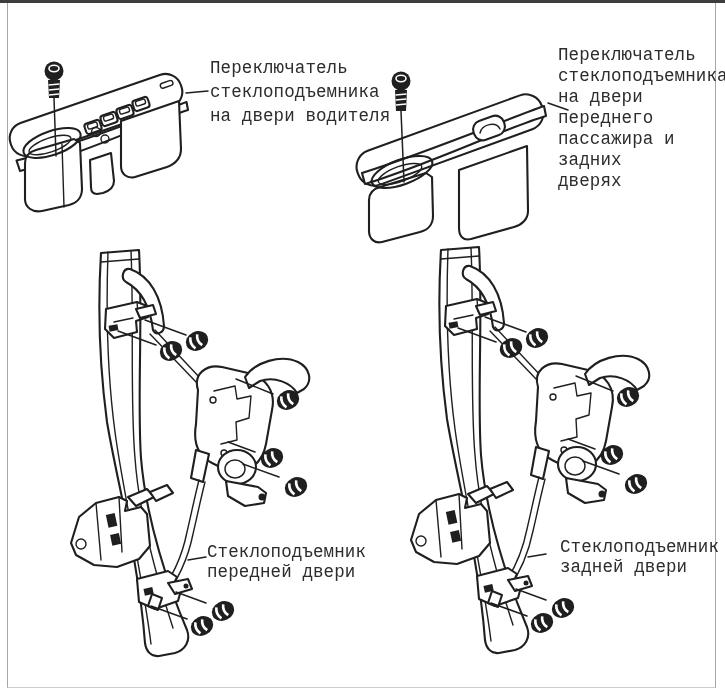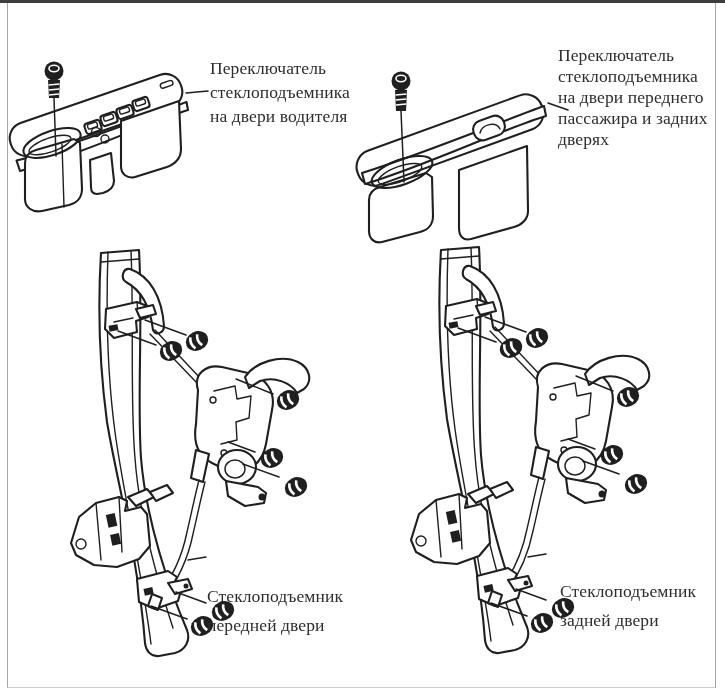--- a/index.html
+++ b/index.html
@@ -1,38 +1,38 @@
 <!DOCTYPE html>
 <html style="--paper: #ffffff; --ink: #1f1f1f; --label: #2d2d2d; --frame: #a6a6a6; --topbar: #3d3d3d;"><head>
 <meta charset="utf-8">
 <style>
   :root{
     --paper:#ffffff; --ink:#1f1f1f; --label:#2d2d2d; --frame:#a6a6a6; --topbar:#3d3d3d;
   }
   html,body{margin:0;padding:0;background:#fff;}
   #stage{
     position:relative; width:725px; height:698px; background:var(--paper);
-    overflow:hidden; font-family:Liberation Serif, serif;
+    overflow:hidden; font-family:Liberation Mono, monospace;
   }
   .topbar{position:absolute;left:0;top:0;width:725px;height:3px;background:var(--topbar);}
   .frame{
     position:absolute;left:7px;top:3px;width:707px;height:684px;
     border-left:1px solid var(--frame);border-right:1px solid var(--frame);
     border-bottom:1px solid #cdcdcd;
   }
   svg{position:absolute;left:0;top:0;}
   .fw{fill:#fff;stroke:var(--ink);stroke-width:2.1;stroke-linejoin:round;stroke-linecap:round;}
   .ln{fill:none;stroke:var(--ink);stroke-width:2.1;stroke-linejoin:round;stroke-linecap:round;}
   .thin{stroke-width:1.4;}
   .ld{fill:none;stroke:var(--ink);stroke-width:1.5;stroke-linecap:round;}
   .callout{
     position:absolute; color:var(--label); font-size:17.5px; letter-spacing:.1px;
     white-space:pre-line; font-weight:400;
   }
-  .lh24{line-height:24px;} .lh21{line-height:21px;} .lh22{line-height:29px;margin-top:40px;}
+  .lh24{line-height:24px;} .lh21{line-height:21px;} .lh22{line-height:20px;}
 </style>
 </head>
 <body>
 
 <div id="stage">
   <div class="topbar"></div>
   <div class="frame"></div>
 
   <svg width="725" height="698" viewBox="0 0 725 698" role="img">
     <defs>

